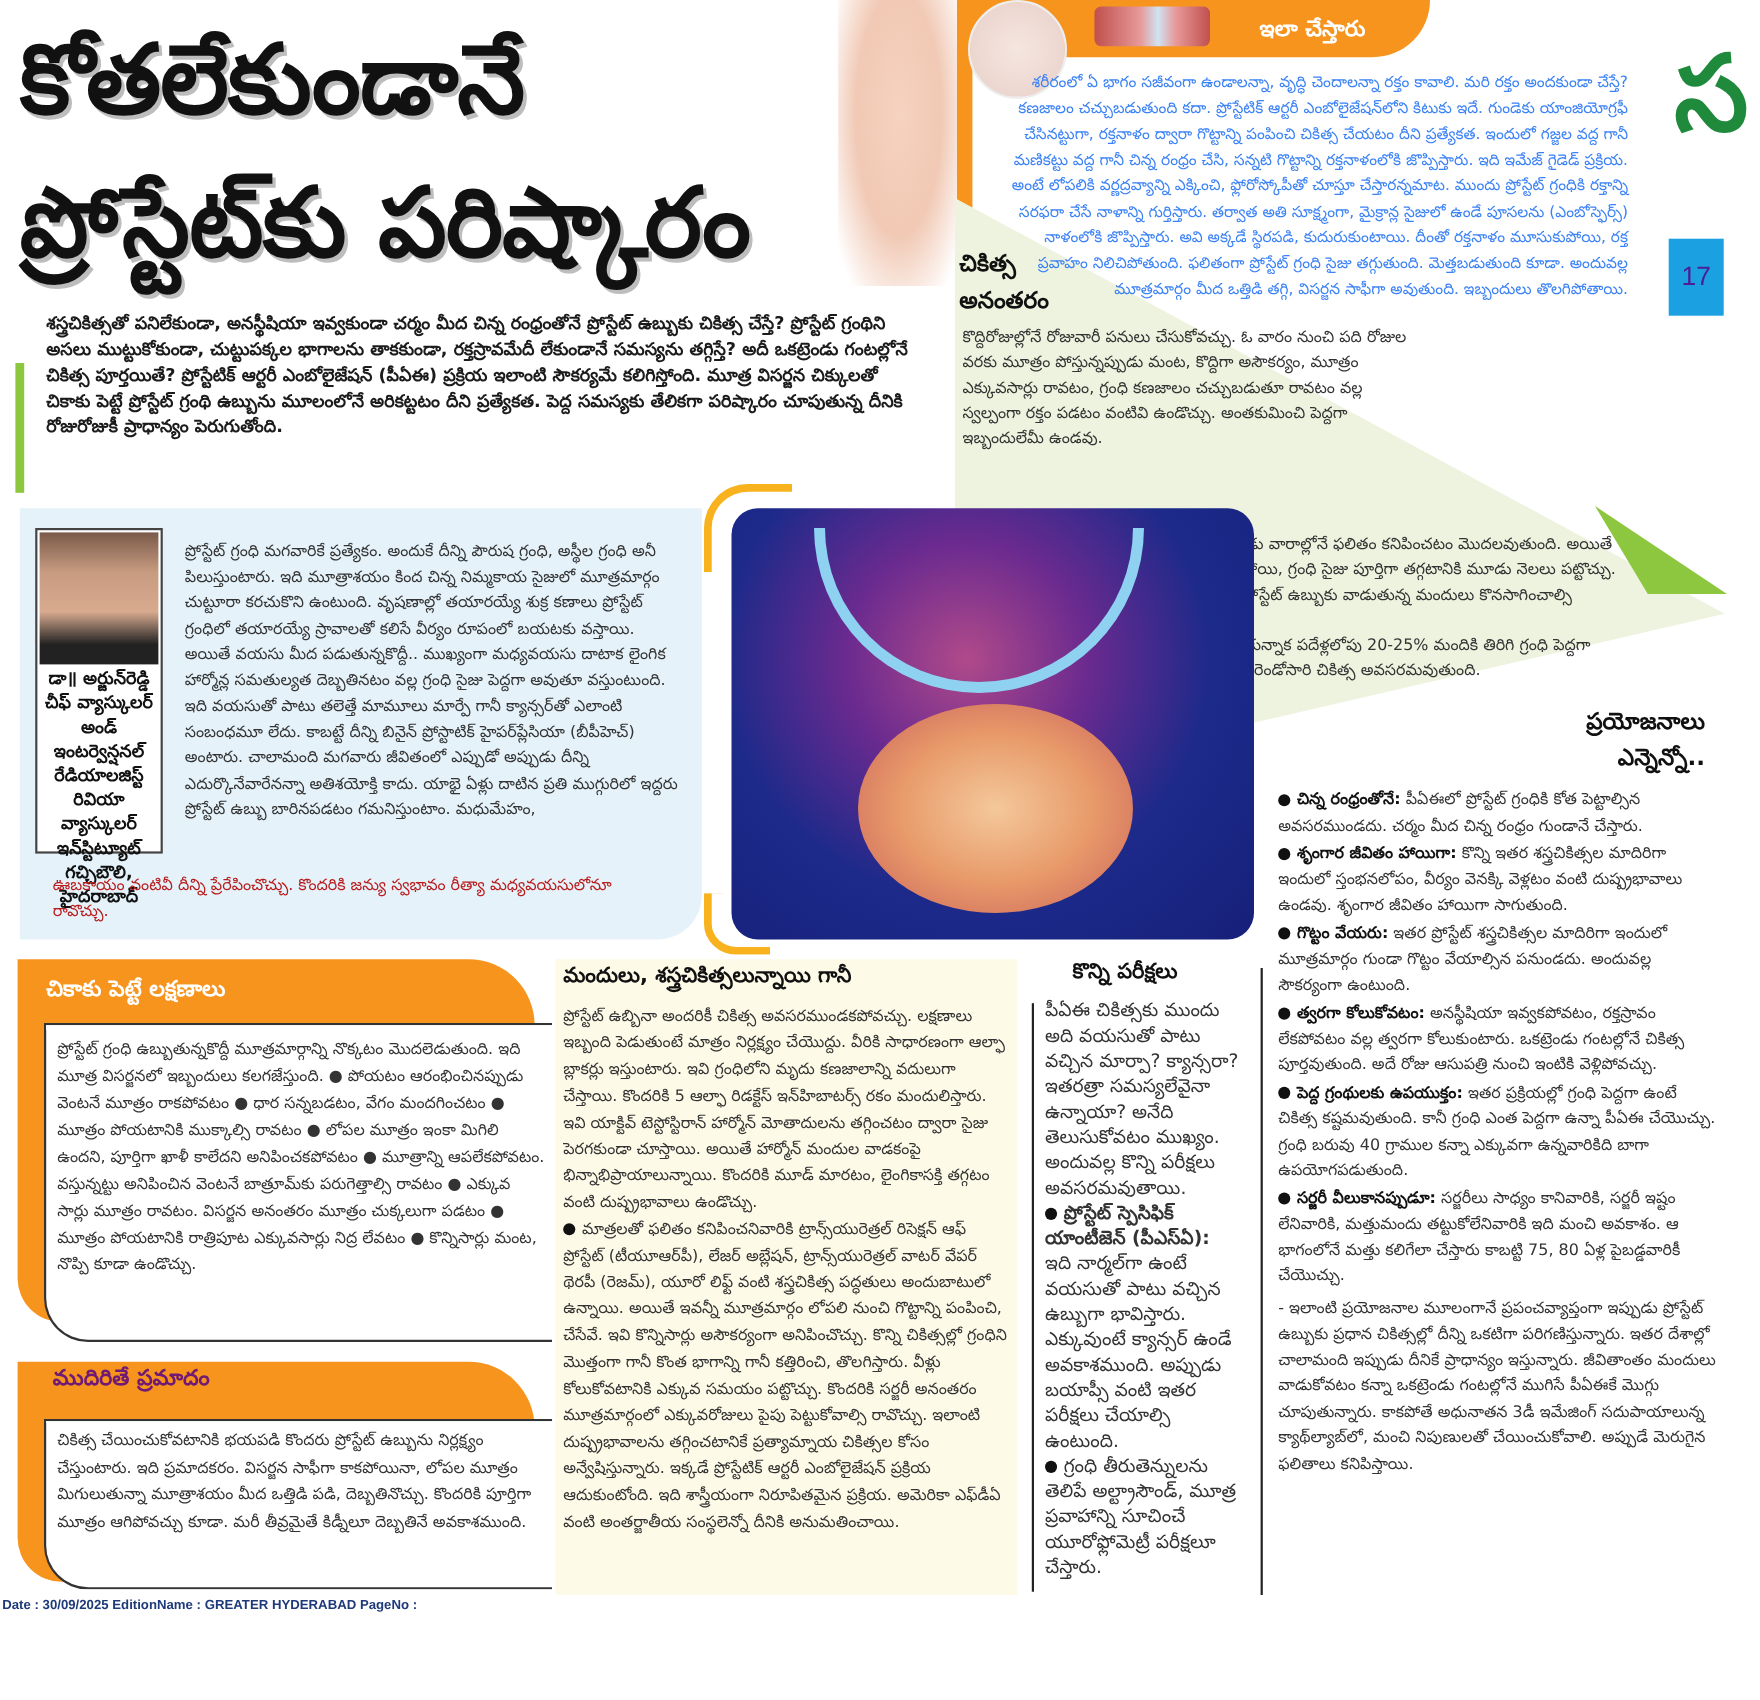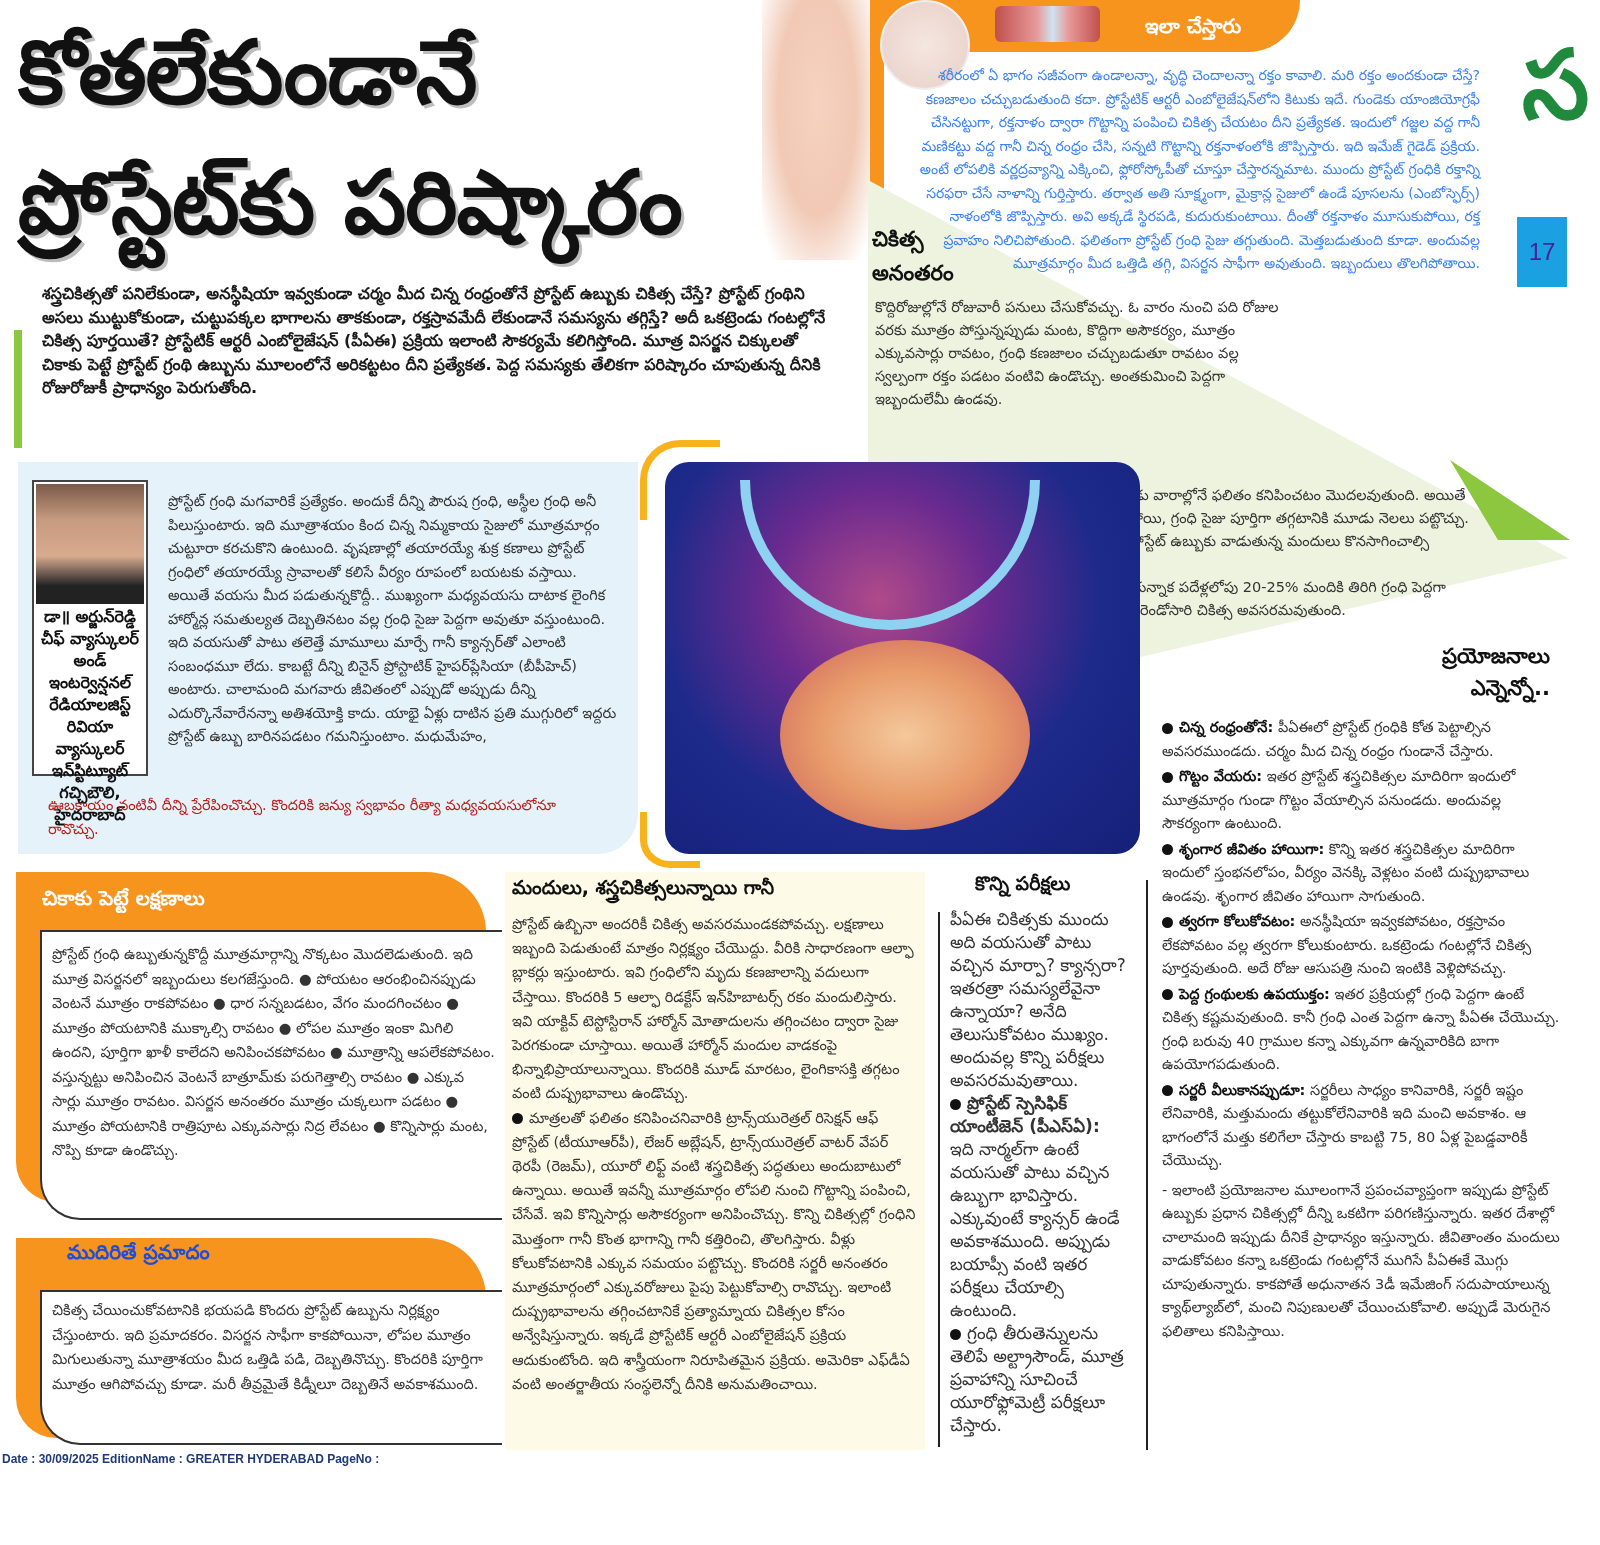--- a/index.html
+++ b/index.html
@@ -67,21 +67,21 @@
   .col-rule { position: absolute; width: 2px; background: #222; }
 
   
   .sym-header { left: 16px; top: 872px; width: 470px; height: 330px; background: #f7941d; border-radius: 0 60px 0 40px; }
   .sym-title { left: 42px; top: 886px; font-size: 20px; font-weight: bold; color: #fff; text-align: center; }
   .sym-box { left: 40px; top: 930px; width: 462px; height: 290px; background: #fff; border-top: 2px solid #333; border-bottom: 2px solid #333; border-left: 2px solid #333; border-radius: 0 0 0 40px; }
   .sym-body { left: 52px; top: 942px; width: 445px; font-size: 14.5px; line-height: 24.5px; color: #333; }
 
   
   .dan-header { left: 16px; top: 1238px; width: 470px; height: 200px; background: #f7941d; border-radius: 0 60px 0 40px; }
-  .dan-title { left: 48px; top: 1240px; font-size: 20px; font-weight: bold; color: #1d4ed8; margin-left: 19px; }
+  .dan-title { left: 48px; top: 1240px; font-size: 20px; font-weight: bold; color: #701a75; }
   .dan-box { left: 40px; top: 1290px; width: 462px; height: 155px; background: #fff; border-top: 2px solid #333; border-bottom: 2px solid #333; border-left: 2px solid #333; border-radius: 0 0 0 40px; }
   .dan-body { left: 52px; top: 1298px; width: 445px; font-size: 14.5px; line-height: 24.5px; color: #333; }
 
   
   .med-bg { left: 505px; top: 872px; width: 420px; height: 578px; background: #fdfbe8; }
   .med-title { left: 512px; top: 876px; font-size: 19px; font-weight: bold; color: #111; }
   .med-body { left: 512px; top: 912px; width: 405px; font-size: 14.5px; line-height: 24.2px; color: #333; }
 
   
   .tests-title { left: 975px; top: 872px; font-size: 19px; font-weight: bold; color: #111; }
@@ -145,22 +145,22 @@
 <div class="abs prostate-img"></div>
 <div class="abs prostate-bladder"></div>
 <div class="abs prostate-gland"></div>
 
 <div class="abs benefits-title">
   <div>ప్రయోజనాలు</div>
   <div>ఎన్నెన్నో..</div>
 </div>
 <div class="abs benefits-list">
   <div class="benefit"><span class="bullet"></span><b>చిన్న రంధ్రంతోనే:</b> <span>పీఏఈలో ప్రోస్టేట్ గ్రంధికి కోత పెట్టాల్సిన అవసరముండదు. చర్మం మీద చిన్న రంధ్రం గుండానే చేస్తారు.</span></div>
+  <div class="benefit"><span class="bullet"></span><b>శృంగార జీవితం హాయిగా:</b> <span>కొన్ని ఇతర శస్త్రచికిత్సల మాదిరిగా ఇందులో స్తంభనలోపం, వీర్యం వెనక్కి వెళ్లటం వంటి దుష్ప్రభావాలు ఉండవు. శృంగార జీవితం హాయిగా సాగుతుంది.</span></div>
   <div class="benefit"><span class="bullet"></span><b>గొట్టం వేయరు:</b> <span>ఇతర ప్రోస్టేట్ శస్త్రచికిత్సల మాదిరిగా ఇందులో మూత్రమార్గం గుండా గొట్టం వేయాల్సిన పనుండదు. అందువల్ల సౌకర్యంగా ఉంటుంది.</span></div>
-  <div class="benefit"><span class="bullet"></span><b>శృంగార జీవితం హాయిగా:</b> <span>కొన్ని ఇతర శస్త్రచికిత్సల మాదిరిగా ఇందులో స్తంభనలోపం, వీర్యం వెనక్కి వెళ్లటం వంటి దుష్ప్రభావాలు ఉండవు. శృంగార జీవితం హాయిగా సాగుతుంది.</span></div>
   <div class="benefit"><span class="bullet"></span><b>త్వరగా కోలుకోవటం:</b> <span>అనస్థీషియా ఇవ్వకపోవటం, రక్తస్రావం లేకపోవటం వల్ల త్వరగా కోలుకుంటారు. ఒకట్రెండు గంటల్లోనే చికిత్స పూర్తవుతుంది. అదే రోజు ఆసుపత్రి నుంచి ఇంటికి వెళ్లిపోవచ్చు.</span></div>
   <div class="benefit"><span class="bullet"></span><b>పెద్ద గ్రంథులకు ఉపయుక్తం:</b> <span>ఇతర ప్రక్రియల్లో గ్రంధి పెద్దగా ఉంటే చికిత్స కష్టమవుతుంది. కానీ గ్రంధి ఎంత పెద్దగా ఉన్నా పీఏఈ చేయొచ్చు. గ్రంధి బరువు 40 గ్రాముల కన్నా ఎక్కువగా ఉన్నవారికిది బాగా ఉపయోగపడుతుంది.</span></div>
   <div class="benefit"><span class="bullet"></span><b>సర్జరీ వీలుకానప్పుడూ:</b> <span>సర్జరీలు సాధ్యం కానివారికి, సర్జరీ ఇష్టం లేనివారికి, మత్తుమందు తట్టుకోలేనివారికి ఇది మంచి అవకాశం. ఆ భాగంలోనే మత్తు కలిగేలా చేస్తారు కాబట్టి 75, 80 ఏళ్ల పైబడ్డవారికీ చేయొచ్చు.</span></div>
   <div style="height:4px"></div>
   <div>- ఇలాంటి ప్రయోజనాల మూలంగానే ప్రపంచవ్యాప్తంగా ఇప్పుడు ప్రోస్టేట్ ఉబ్బుకు ప్రధాన చికిత్సల్లో దీన్ని ఒకటిగా పరిగణిస్తున్నారు. ఇతర దేశాల్లో చాలామంది ఇప్పుడు దీనికే ప్రాధాన్యం ఇస్తున్నారు. జీవితాంతం మందులు వాడుకోవటం కన్నా ఒకట్రెండు గంటల్లోనే ముగిసే పీఏఈకే మొగ్గు చూపుతున్నారు. కాకపోతే అధునాతన 3డీ ఇమేజింగ్ సదుపాయాలున్న క్యాథ్‌ల్యాబ్‌లో, మంచి నిపుణులతో చేయించుకోవాలి. అప్పుడే మెరుగైన ఫలితాలు కనిపిస్తాయి.</div>
 </div>
 <div class="col-rule" style="left:1146px; top:880px; height:1100px; max-height:570px;"></div>
 <div class="col-rule" style="left:938px; top:912px; height:535px;"></div>
 
 <div class="abs sym-header"></div>

